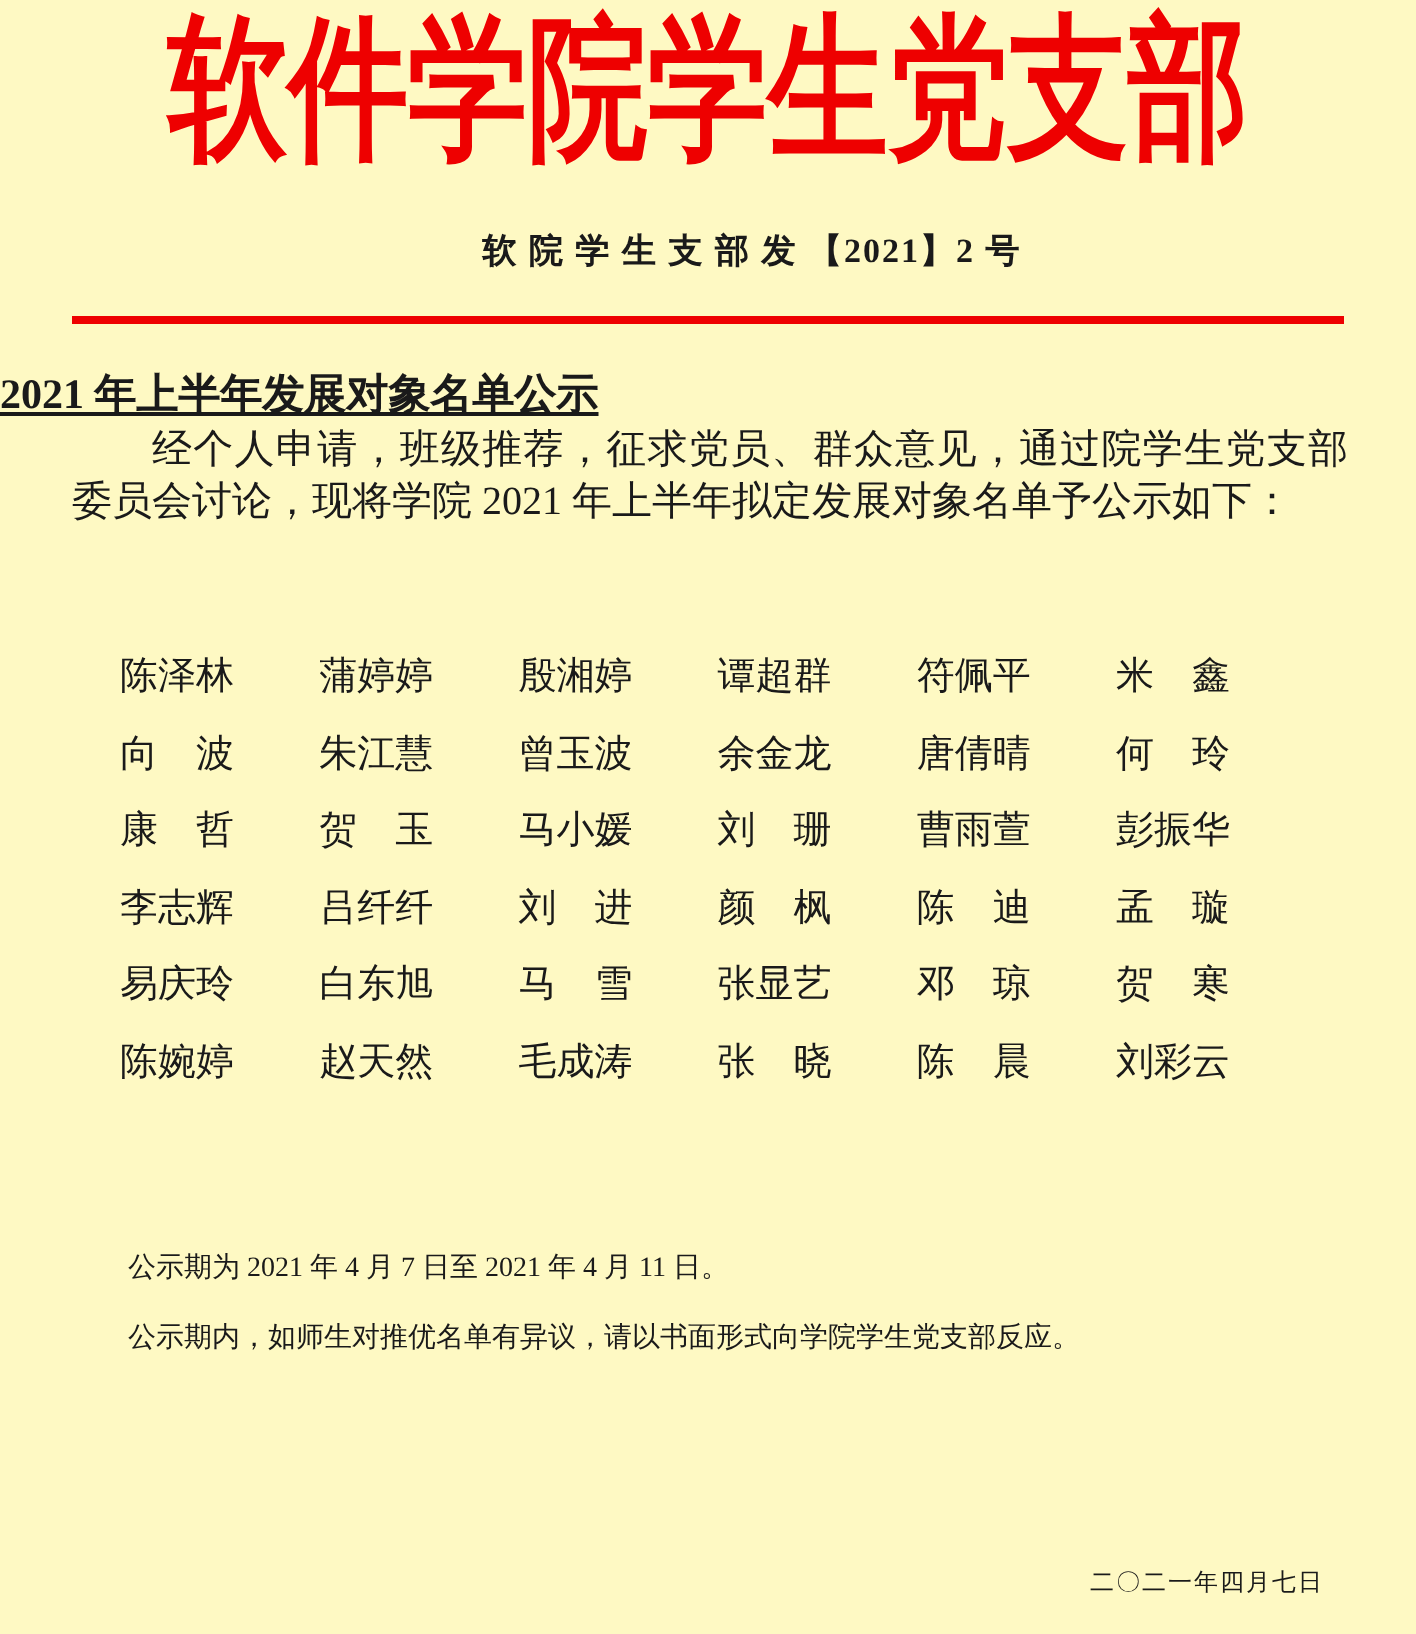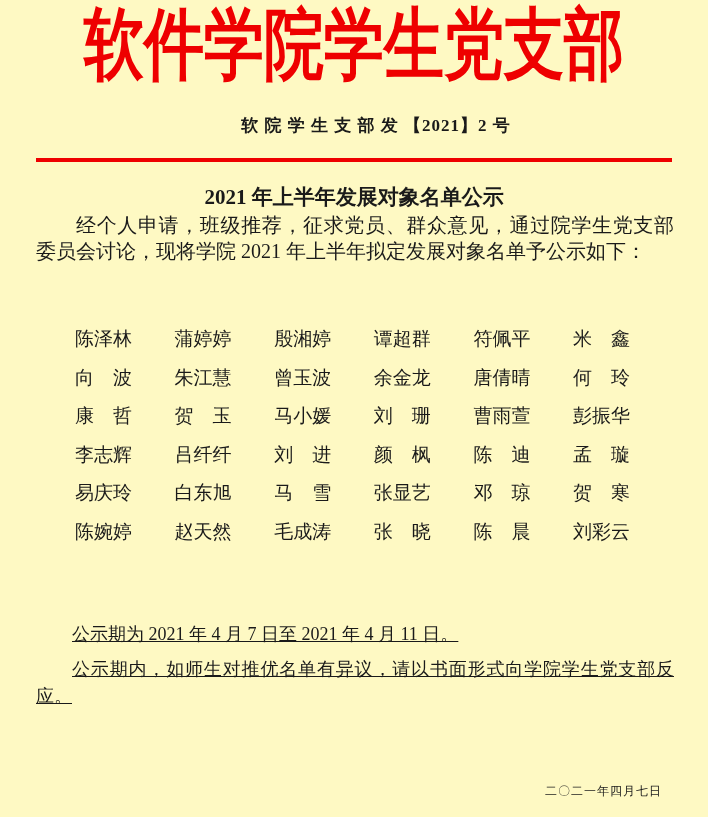--- a/index.html
+++ b/index.html
@@ -50,64 +50,64 @@
     left: 36px;
     right: 36px;
     height: 4px;
     background: #ee0000;
   }
   .doc-title {
     position: absolute;
     top: 183px;
     left: 0;
     right: 0;
-    text-align: center;
     font-size: 21px;
     font-weight: bold;
     white-space: nowrap;
+    text-decoration: underline;
   }
   .intro {
     position: absolute;
     top: 212px;
     left: 36px;
     right: 34px;
     font-size: 20px;
     line-height: 26px;
     text-indent: 2em;
     text-align: justify;
   }
   .names {
     position: absolute;
     top: 320px;
-    left: 75px;
+    left: 60px;
     width: 555px;
+    font-family: Liberation Mono, monospace;
   }
   .name-row {
     display: flex;
     justify-content: space-between;
     height: 38.5px;
     line-height: 38.5px;
   }
   .name-cell {
     font-size: 19px;
     width: 57px;
     white-space: pre;
   }
   .closing {
     position: absolute;
     top: 621px;
     left: 36px;
     right: 34px;
   }
   .closing p {
-    font-size: 18px;
+    font-size: 14px;
     line-height: 27.5px;
     text-indent: 2em;
     text-align: justify;
-    text-decoration: underline;
   }
   .closing p + p { margin-top: 7px; }
   .signature {
     position: absolute;
     top: 738px;
     right: 35px;
     font-size: 18px;
     letter-spacing: 1.5px;
     white-space: nowrap;
   }

